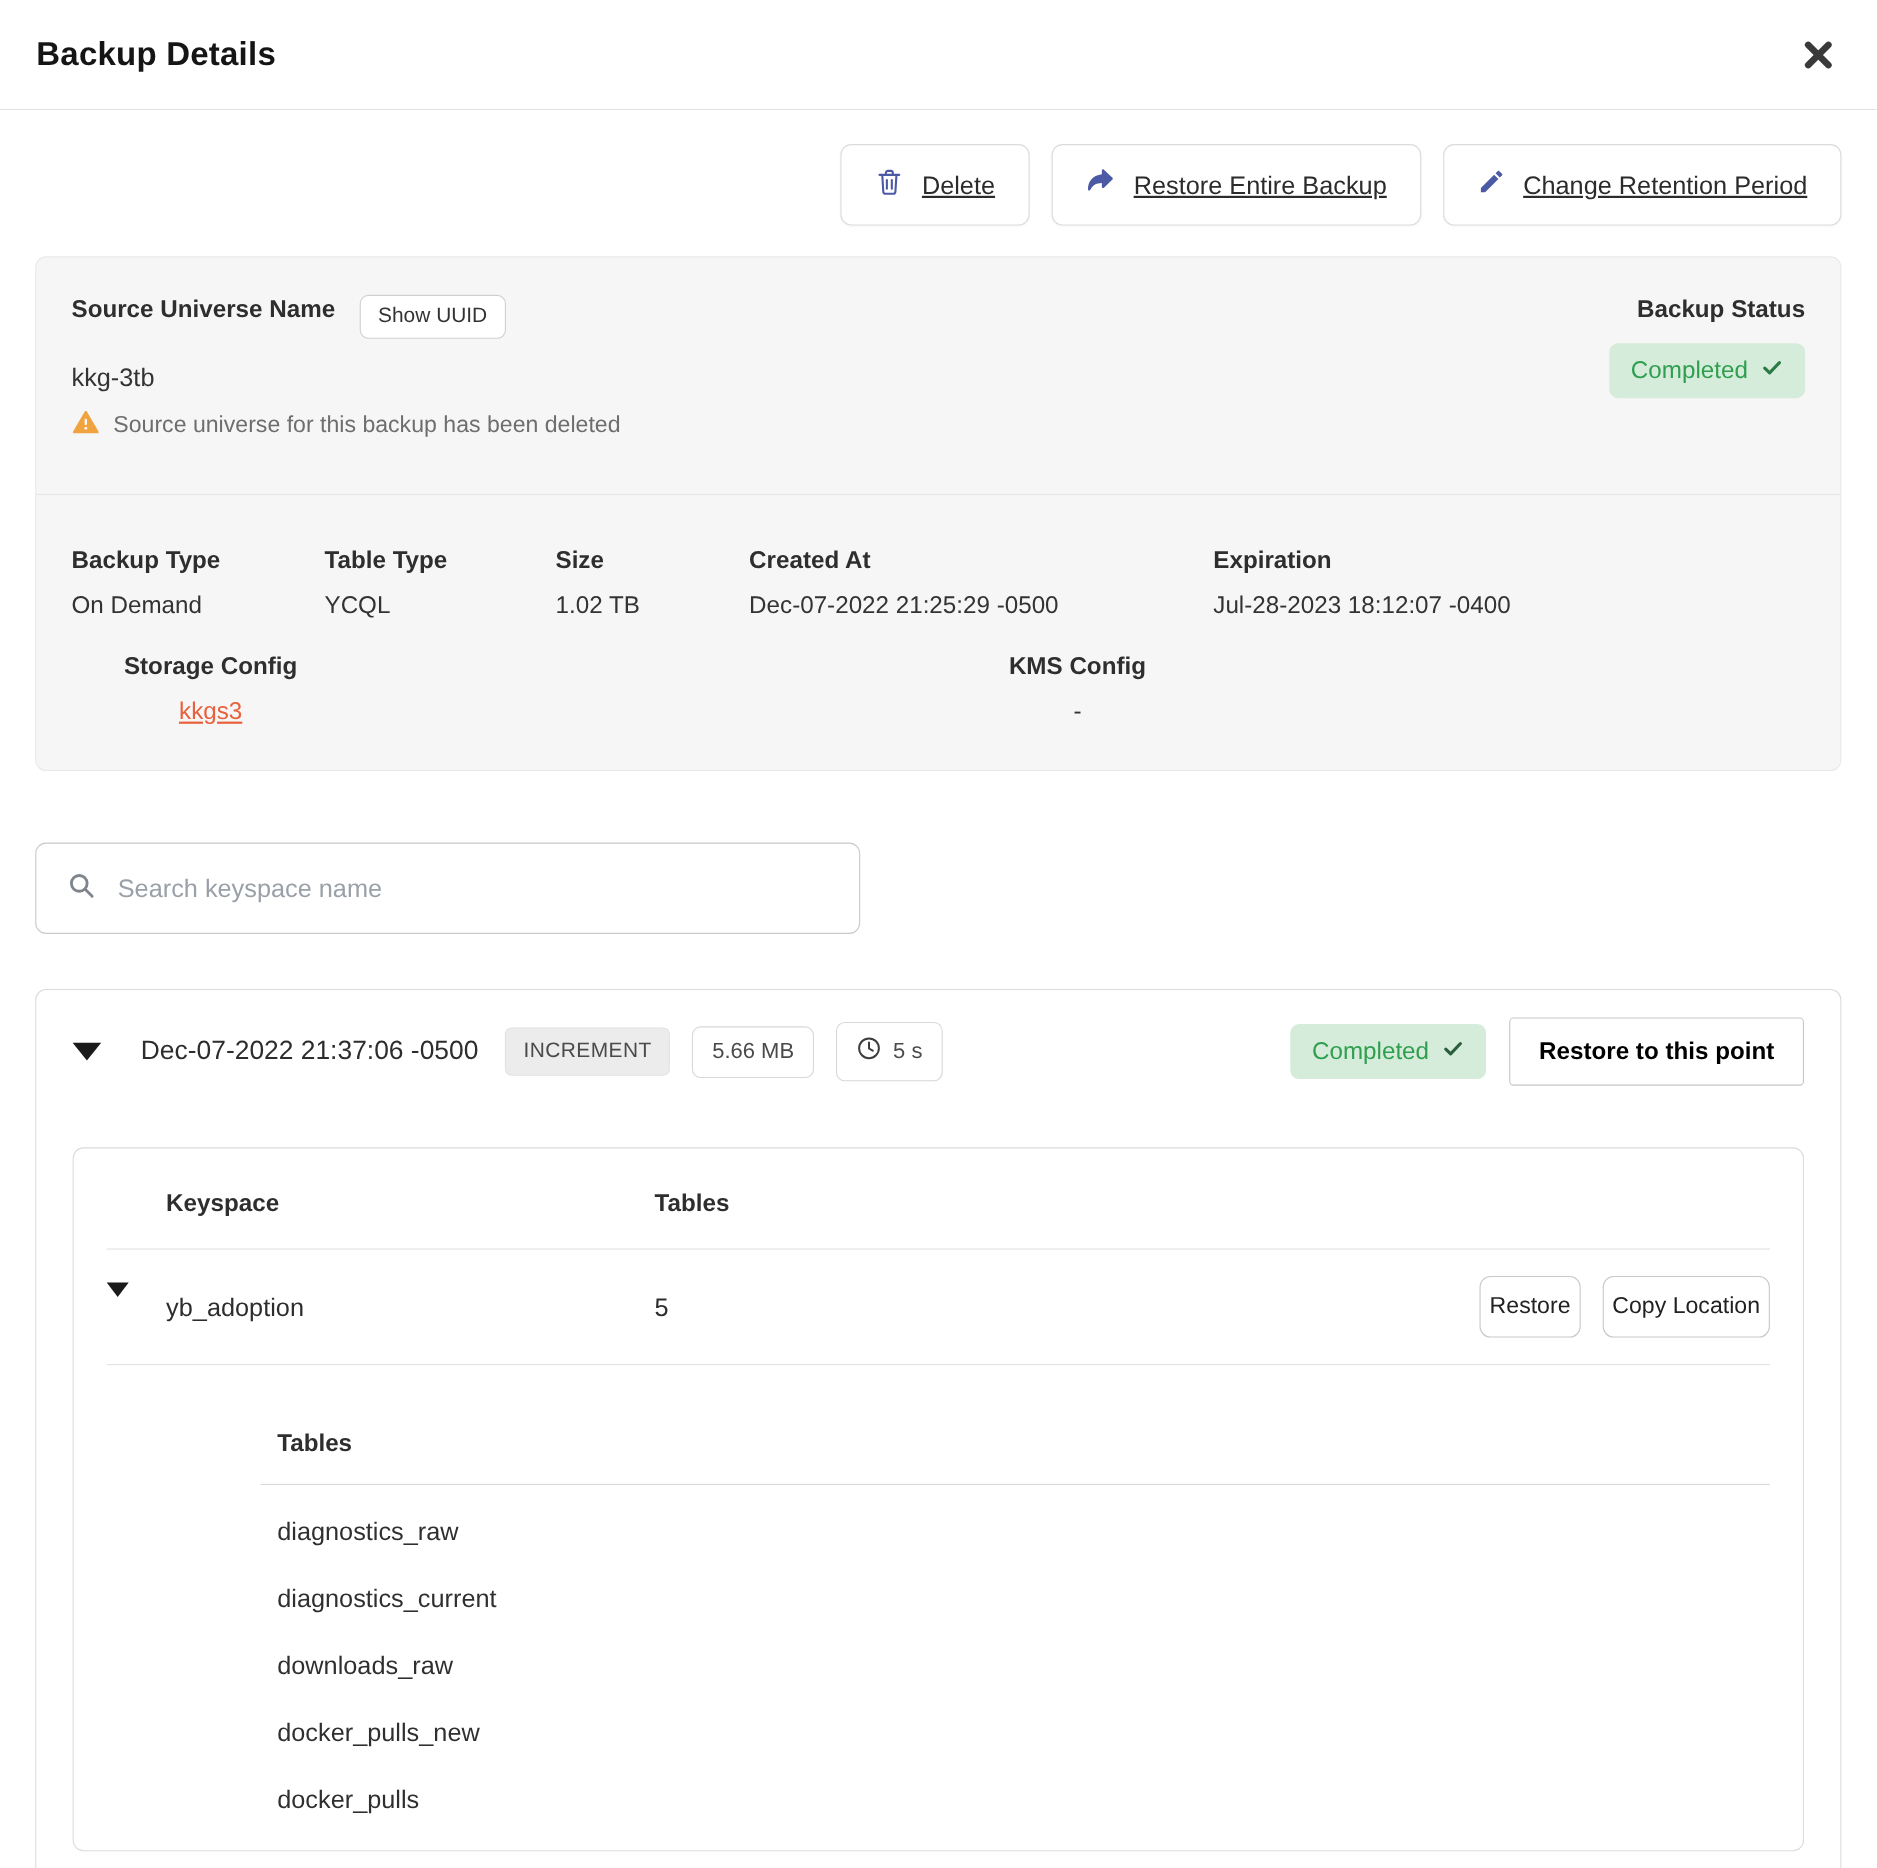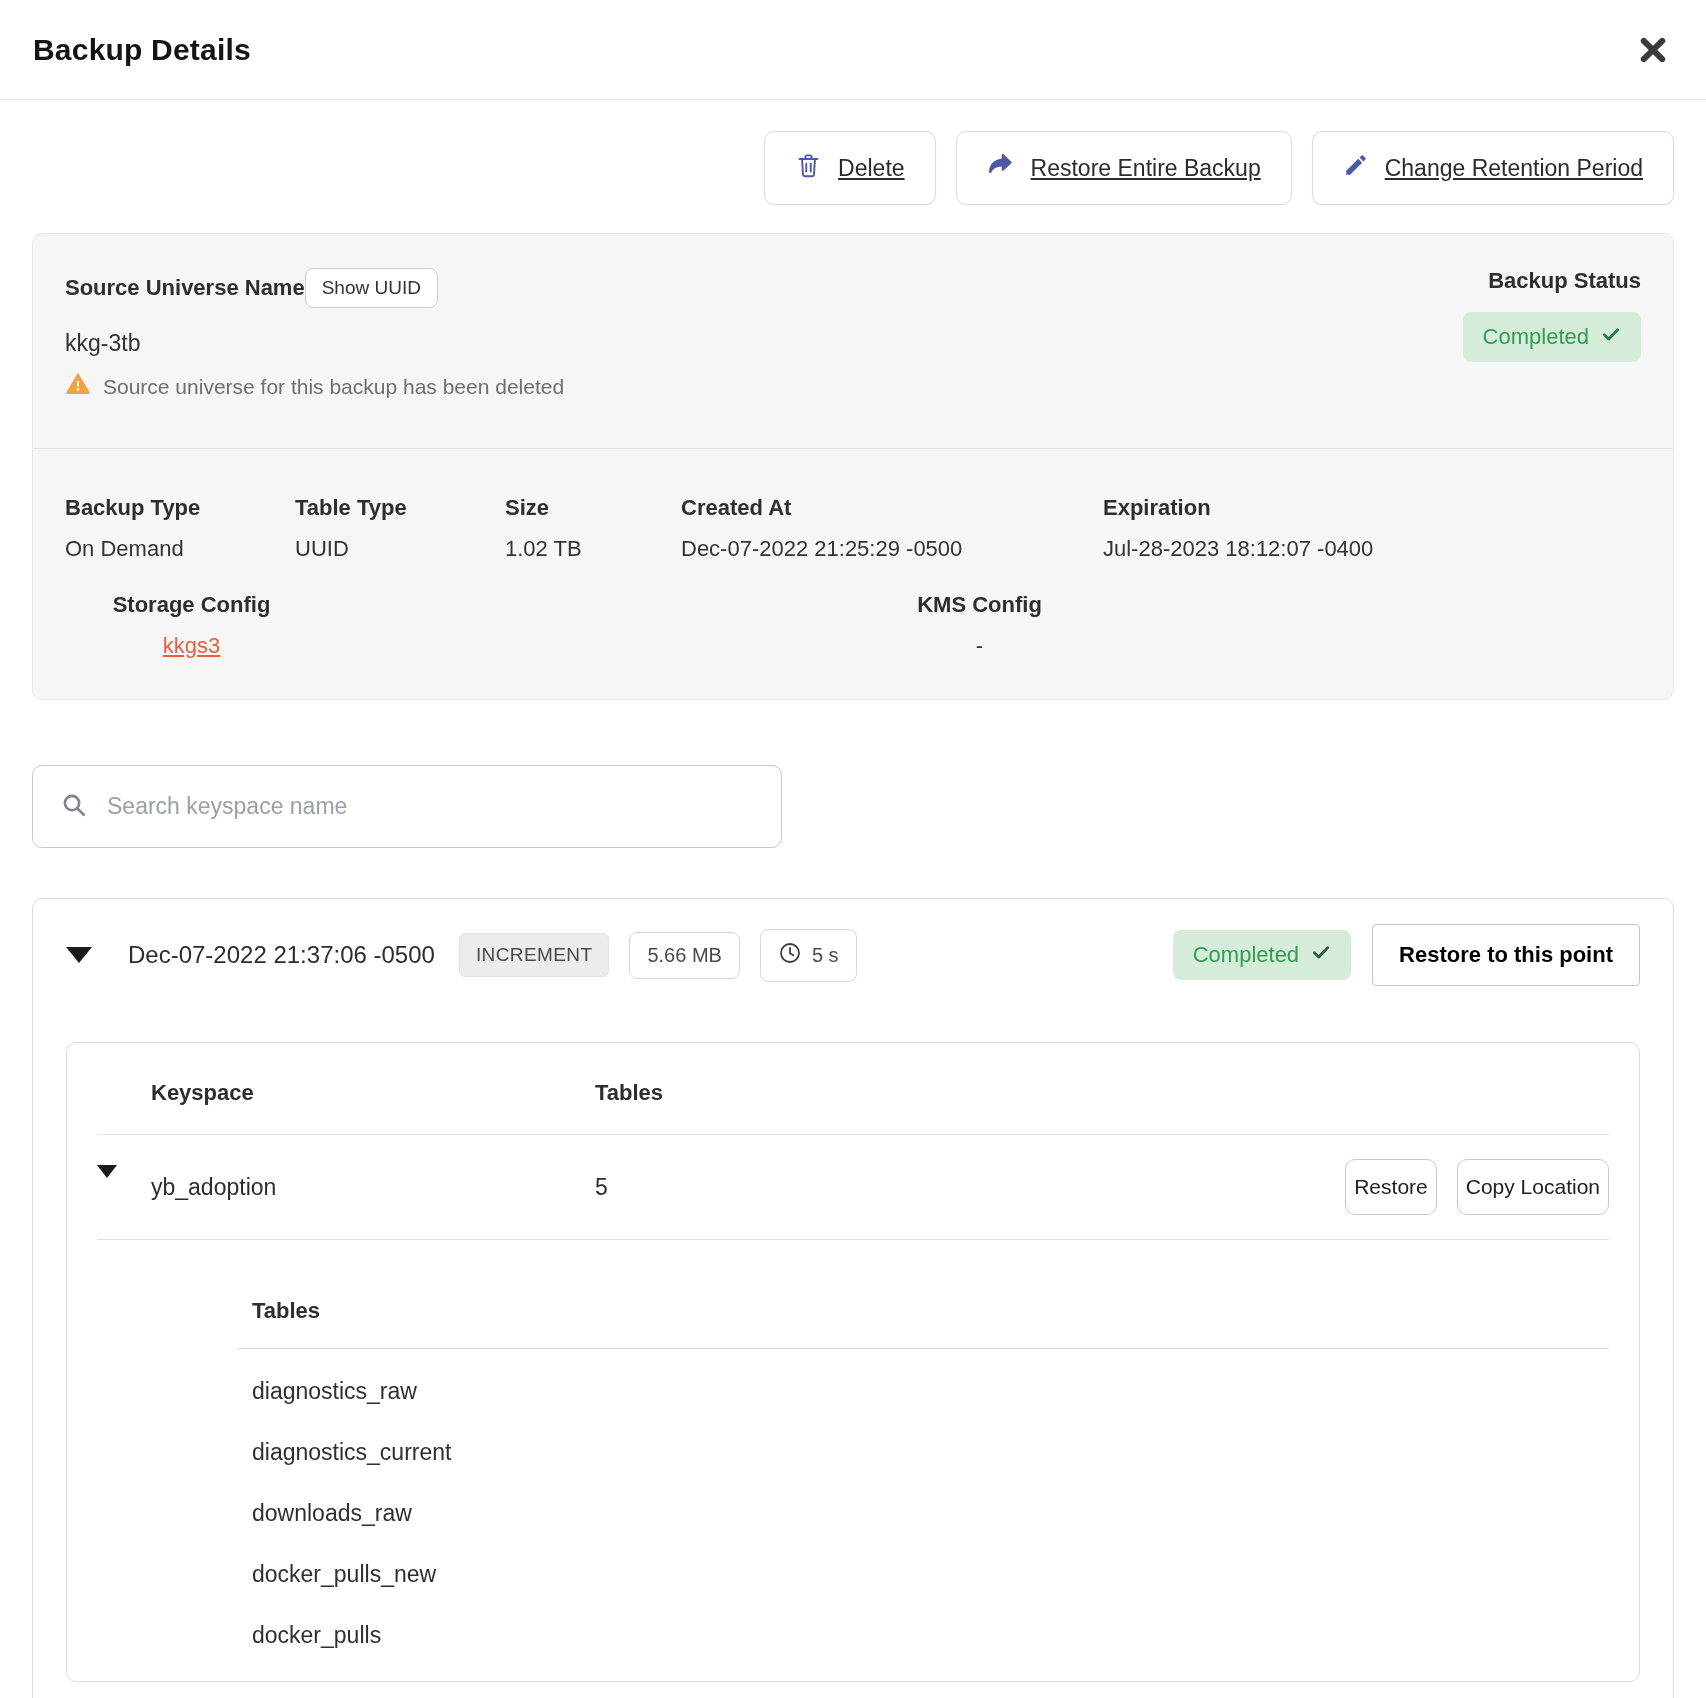--- a/index.html
+++ b/index.html
@@ -35,21 +35,21 @@
 
   
   .summary {
     margin-top: 28px;
     background: #f6f6f6;
     border: 1px solid #e9e9e9;
     border-radius: 10px;
   }
   .summary-top { padding: 34px 32px 46px; display: flex; justify-content: space-between; }
   .label { font-size: 22px; font-weight: 700; color: #2e2e2e; }
-  .src-row { display: flex; align-items: center; }
+  .src-row { display: flex; align-items: flex-start; gap: 22px; }
   .uuid-btn {
     background: #fff; border: 1px solid #cfcfcf; border-radius: 8px;
     padding: 8px 16px; font-size: 19px; color: #333; cursor: pointer;
   }
   .universe-name { margin-top: 22px; font-size: 23px; color: #333; }
   .warning-row { margin-top: 14px; display: flex; align-items: center; gap: 12px; font-size: 21px; color: #6e6e6e; }
   .status-col { display: flex; flex-direction: column; align-items: flex-end; }
   .badge-green {
     margin-top: 18px;
     background: #d6ecda; color: #2f9e4f;
@@ -206,21 +206,21 @@
       </div>
     </div>
     <div class="summary-bottom">
       <div class="fields-row">
         <div class="f-col w1">
           <div class="label">Backup Type</div>
           <div class="value">On Demand</div>
         </div>
         <div class="f-col w2">
           <div class="label">Table Type</div>
-          <div class="value">UUID</div>
+          <div class="value">YCQL</div>
         </div>
         <div class="f-col w3">
           <div class="label">Size</div>
           <div class="value">1.02 TB</div>
         </div>
         <div class="f-col w4">
           <div class="label">Created At</div>
           <div class="value">Dec-07-2022 21:25:29 -0500</div>
         </div>
         <div class="f-col w5">

